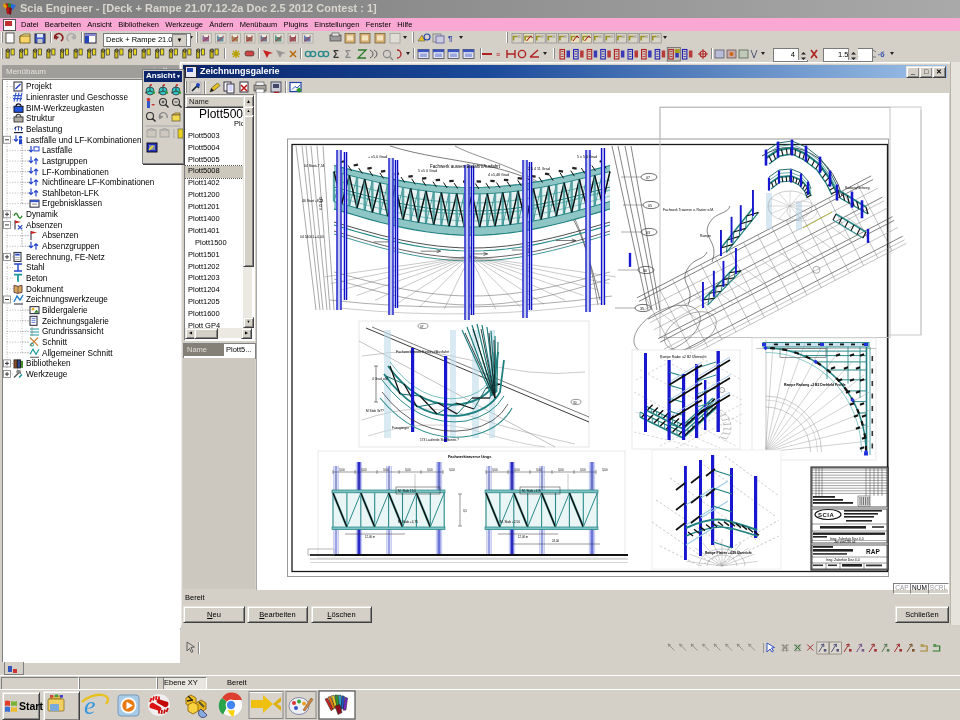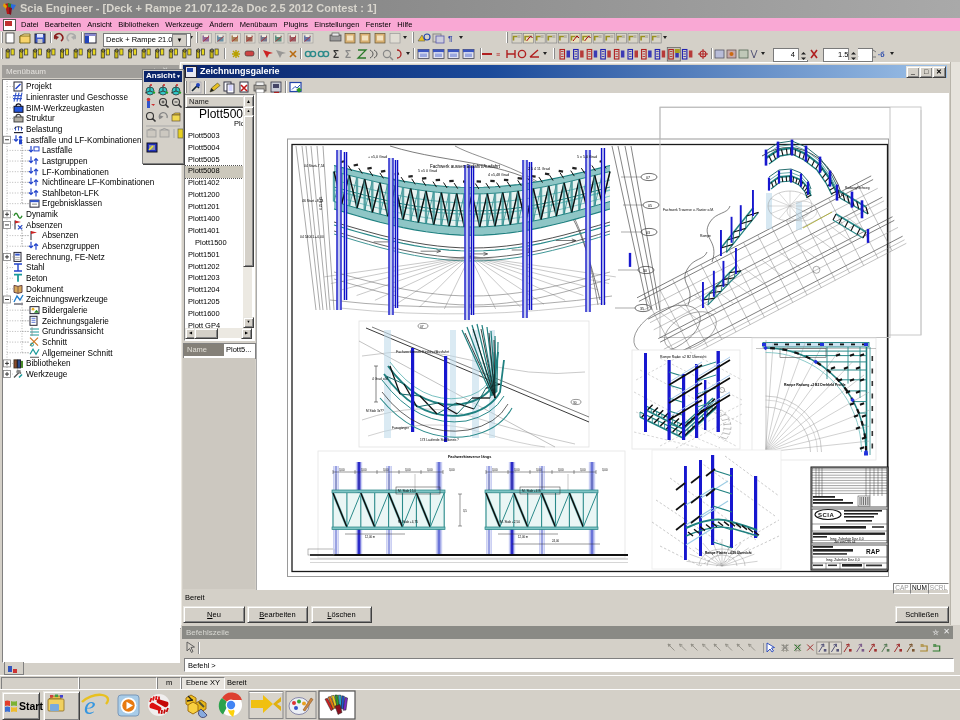--- a/index.html
+++ b/index.html
@@ -1571,24 +1571,20 @@
       <path d="M18 47 q3 -3 7 0" fill="none" stroke="#999"></path>
       <rect x="30" y="46" width="2" height="9" fill="#bbb"></rect>
       <rect x="35" y="46" width="5" height="9" fill="#e8d020" stroke="#664" stroke-width="0.7"></rect>
       <rect x="4" y="60" width="10" height="9" fill="#2233bb" stroke="#112"></rect>
       <rect x="6" y="62" width="6" height="5" fill="#88a"></rect>
       <path d="M6 67 l4 -4" stroke="#ee2" stroke-width="1.4"></path>
     </svg>
 </div>
 
 <div class="abs" style="left:181px;top:625px;width:779px;height:50px;background:#d4d0c8;">
-  <div class="abs" style="left:1px;top:1px;width:771px;height:13px;background:#8a8a85;color:#d8d8d2;font-size:8px;padding:2px 0 0 4px;box-sizing:border-box;">Befehlszeile
-    <span class="abs" style="right:14px;top:2px;color:#eee;font-size:8px;">⛤</span>
-    <span class="abs" style="right:3px;top:1px;color:#eee;font-size:8px;">✕</span>
-  </div>
   <svg class="abs" style="left:0;top:15px;" width="779" height="18" viewBox="0 0 779 18" id="bfzicons">
       <path d="M6 2 l0 9 l2.5 -2.5 l2 4 l1.5 -1 l-2 -4 l3.5 -0.5 z" fill="#d4d0c8" stroke="#555" stroke-width="0.9"></path>
       <rect x="17" y="2" width="1" height="12" fill="#8a8a8a"></rect>
       <rect x="18" y="2" width="1" height="12" fill="#fff"></rect>
       <path d="M487.0 4 l6.5 6.5 M487.0 4 l3 1 M487.0 4 l1 3" stroke="#908d85" stroke-width="0.9" fill="none"></path>
       <path d="M498.5 4 l6.5 6.5 M498.5 4 l3 1 M498.5 4 l1 3" stroke="#908d85" stroke-width="0.9" fill="none"></path>
       <path d="M510.0 4 l6.5 6.5 M510.0 4 l3 1 M510.0 4 l1 3" stroke="#908d85" stroke-width="0.9" fill="none"></path>
       <path d="M521.5 4 l6.5 6.5 M521.5 4 l3 1 M521.5 4 l1 3" stroke="#908d85" stroke-width="0.9" fill="none"></path>
       <path d="M533.0 4 l6.5 6.5 M533.0 4 l3 1 M533.0 4 l1 3" stroke="#908d85" stroke-width="0.9" fill="none"></path>
       <path d="M544.5 4 l6.5 6.5 M544.5 4 l3 1 M544.5 4 l1 3" stroke="#908d85" stroke-width="0.9" fill="none"></path>
@@ -1617,28 +1613,27 @@
       <rect x="705.8" y="9" width="2.6" height="2.6" fill="#557a55"></rect>
       <path d="M713.4 12 l5 -8 M718.4 4 l0 3 M718.4 4 l-3 1" stroke="#a03030" stroke-width="1.0" fill="none"></path>
       <rect x="718.4" y="9" width="2.6" height="2.6" fill="#a03030"></rect>
       <path d="M726.0 12 l5 -8 M731.0 4 l0 3 M731.0 4 l-3 1" stroke="#7a5530" stroke-width="1.0" fill="none"></path>
       <rect x="731.0" y="9" width="2.6" height="2.6" fill="#7a5530"></rect>
       <path d="M739.1 11 l7 0 l0 -5 l-4 0" fill="none" stroke="#a8852a" stroke-width="1.2"></path>
       <rect x="739.6" y="4" width="3" height="3" fill="#a8852a" opacity="0.7"></rect>
       <path d="M751.7 11 l7 0 l0 -5 l-4 0" fill="none" stroke="#2a7a2a" stroke-width="1.2"></path>
       <rect x="752.2" y="4" width="3" height="3" fill="#2a7a2a" opacity="0.7"></rect>
     </svg>
-  <div class="abs sunk" style="left:3px;top:33px;width:770px;height:14px;background:#fff;font-size:7.5px;padding:2px 0 0 3px;box-sizing:border-box;">Befehl &gt;</div>
 </div>
 
 <div class="abs" style="left:0;top:675px;width:960px;height:14px;background:#d4d0c8;border-top:1px solid #fff;font-size:7.5px;">
   <span class="abs sunk" style="left:1px;top:1px;width:76px;height:11px;"></span>
   <span class="abs sunk" style="left:79px;top:1px;width:76px;height:11px;"></span>
   <span class="abs sunk" style="left:157px;top:1px;width:22px;height:11px;text-align:center;">m</span>
-  <span class="abs sunk" style="left:181px;top:1px;width:42px;height:11px;text-align:center;background:#e8e5df;">Ebene XY</span>
+  <span class="abs sunk" style="left:163px;top:1px;width:42px;height:11px;text-align:left;background:#e8e5df;">Ebene XY</span>
   <span class="abs" style="left:227px;top:2px;">Bereit</span>
 </div>
 
 <div class="abs" style="left:0;top:689px;width:960px;height:31px;background:#d4d0c8;border-top:1px solid #fff;" id="taskbar">
   <div class="abs btn" style="left:2px;top:2px;width:36px;height:26px;">
     <svg width="15" height="15" viewBox="0 0 15 15" style="position:absolute;left:1px;top:5px">
       <path d="M1 3 Q3 2 6 3 L6 8 Q3 7 1 8 Z" fill="#e33e2b"></path>
       <path d="M7 3 Q10 4 13 3 L13 8 Q10 7 7 8 Z" fill="#7bb234"></path>
       <path d="M1 9 Q3 8 6 9 L6 14 Q3 13 1 14 Z" fill="#3b6fd4"></path>
       <path d="M7 9 Q10 10 13 9 L13 14 Q10 13 7 14 Z" fill="#eebb2d"></path>

